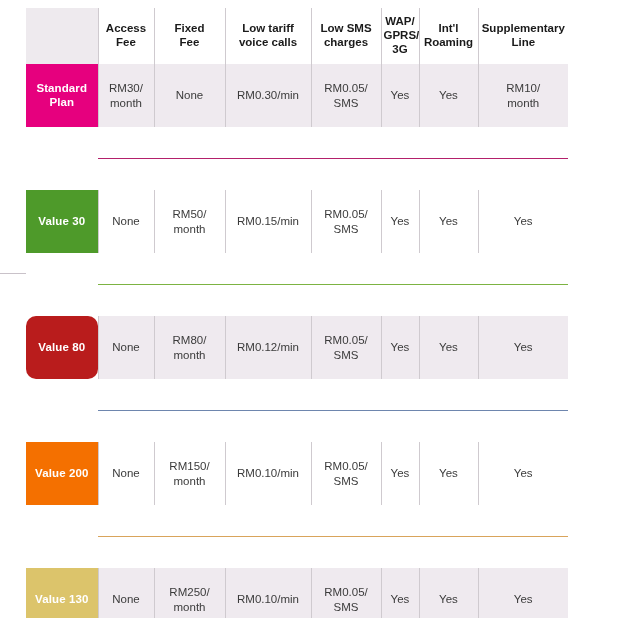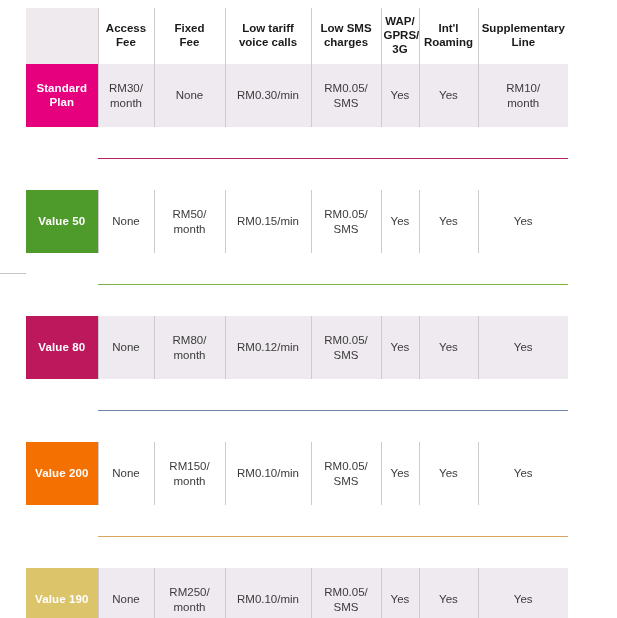--- a/index.html
+++ b/index.html
@@ -162,40 +162,40 @@
         <tr class="sep">
           <td class="gapcell">
             <span class="rule"></span>
           </td>
           <td colspan="7">
             <span class="rule" style="background: rgb(179, 32, 107);"></span>
           </td>
         </tr>
         <tr class="plain">
           <td class="plan" style="background: rgb(78, 154, 42);">
-            <span class="plan-inner">Value 50</span>
+            <span class="plan-inner">Value 30</span>
           </td>
           <td>None</td>
           <td>RM50/<br>month</td>
           <td>RM0.15/min</td>
           <td>RM0.05/<br>SMS</td>
           <td>Yes</td>
           <td>Yes</td>
           <td>Yes</td>
         </tr>
         <tr class="sep">
           <td class="gapcell">
             <span class="rule"></span>
           </td>
           <td colspan="7">
             <span class="rule" style="background: rgb(124, 179, 66);"></span>
           </td>
         </tr>
         <tr class="shade">
-          <td class="plan" style="background: #be185d;">
+          <td class="plan" style="background: #b91c1c; border-radius: 10px;">
             <span class="plan-inner">Value 80</span>
           </td>
           <td>None</td>
           <td>RM80/<br>month</td>
           <td>RM0.12/min</td>
           <td>RM0.05/<br>SMS</td>
           <td>Yes</td>
           <td>Yes</td>
           <td>Yes</td>
         </tr>
@@ -222,21 +222,21 @@
         <tr class="sep">
           <td class="gapcell">
             <span class="rule"></span>
           </td>
           <td colspan="7">
             <span class="rule" style="background: rgb(217, 164, 91);"></span>
           </td>
         </tr>
         <tr class="shade">
           <td class="plan" style="background: rgb(220, 196, 107);">
-            <span class="plan-inner">Value 190</span>
+            <span class="plan-inner">Value 130</span>
           </td>
           <td>None</td>
           <td>RM250/<br>month</td>
           <td>RM0.10/min</td>
           <td>RM0.05/<br>SMS</td>
           <td>Yes</td>
           <td>Yes</td>
           <td>Yes</td>
         </tr>
       </tbody>

